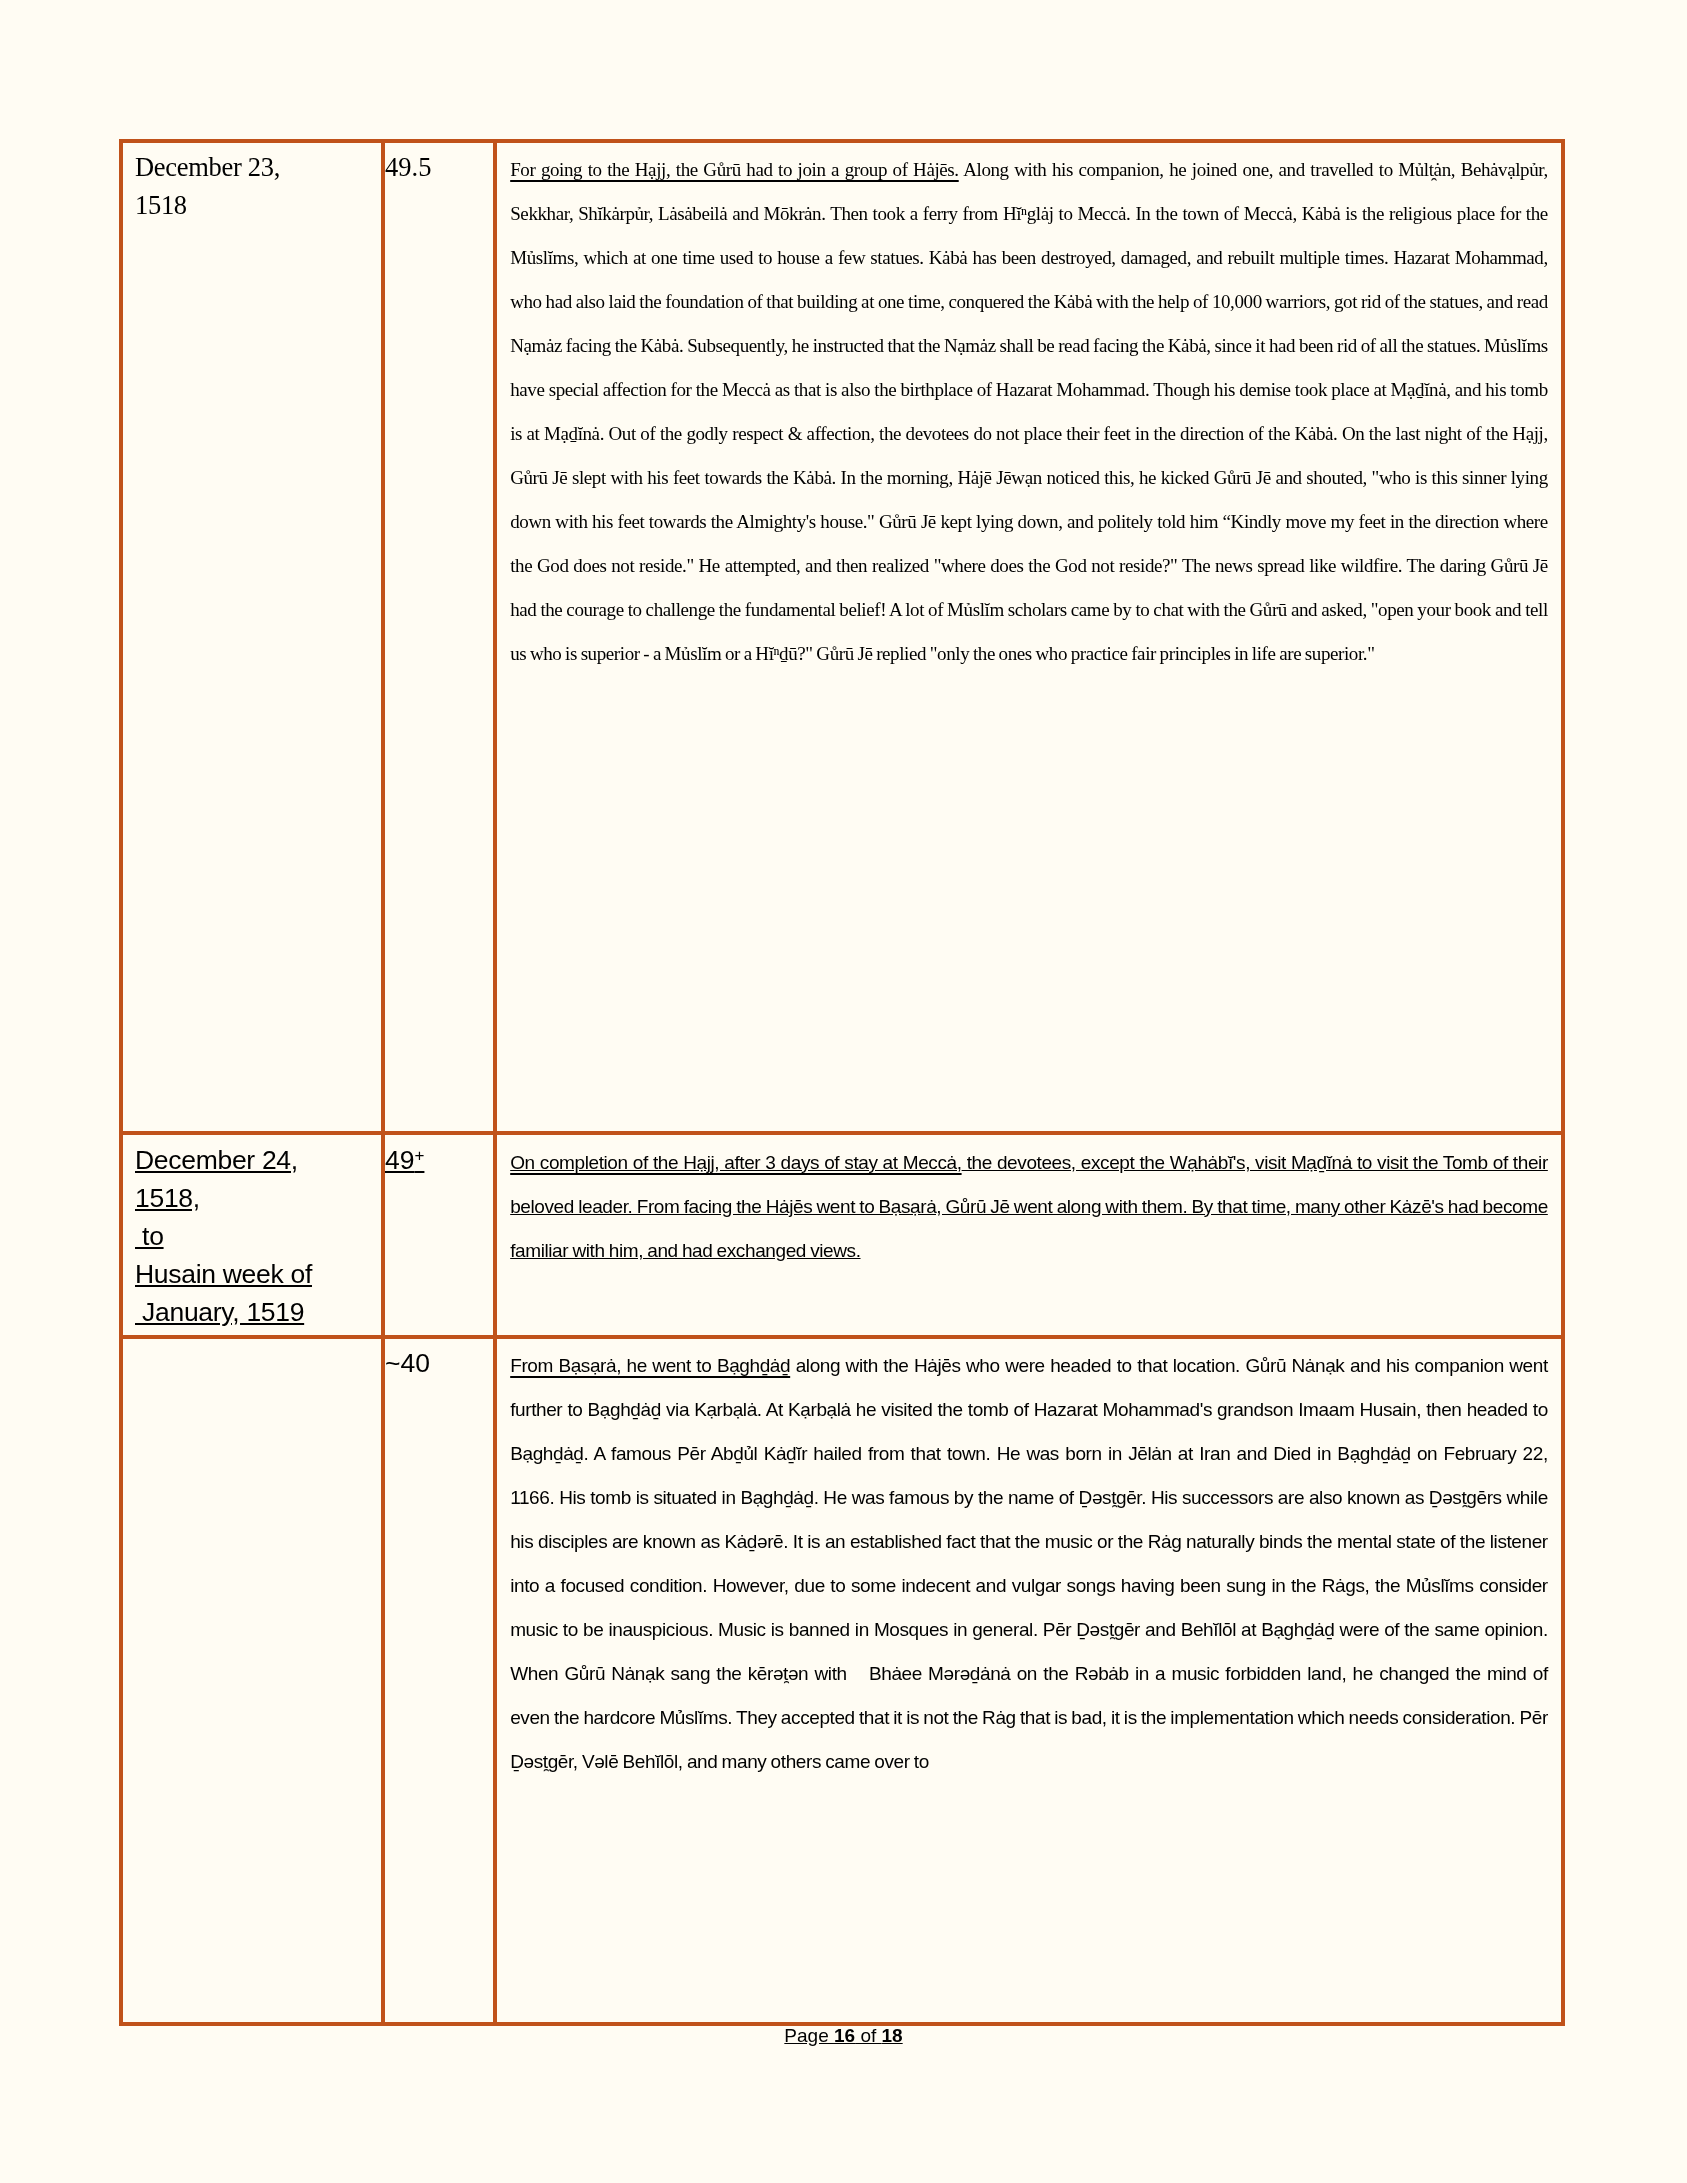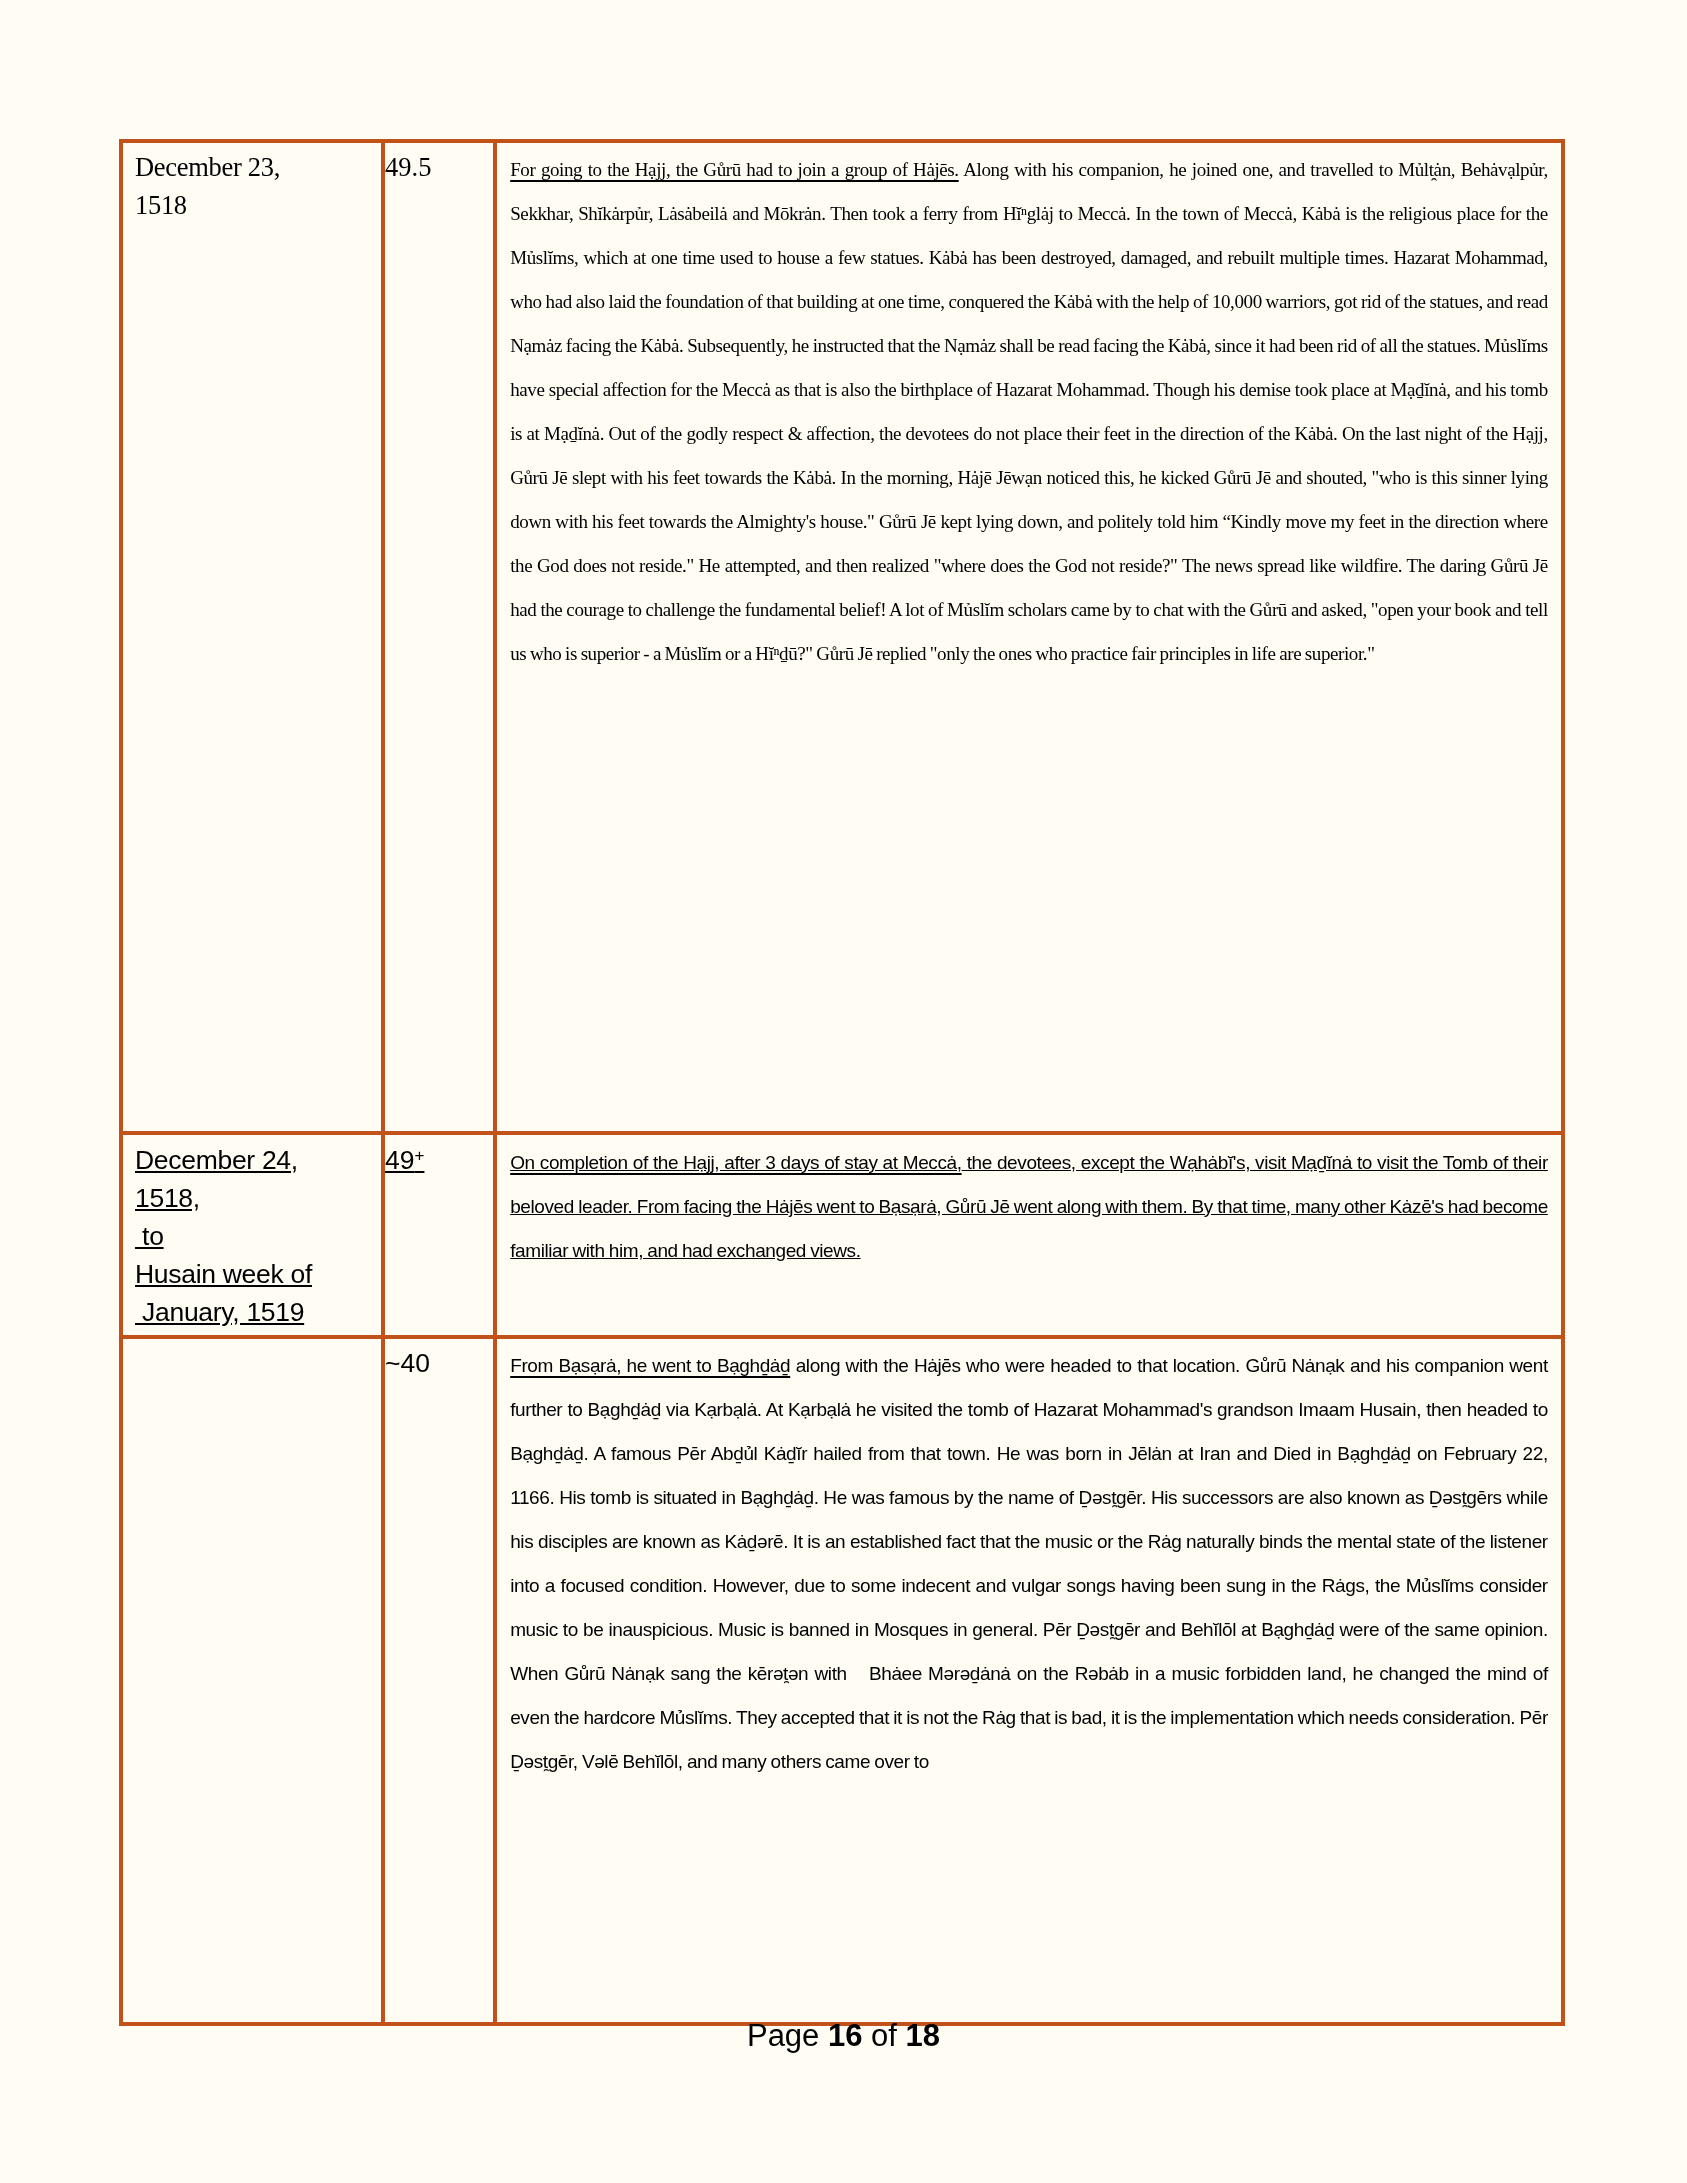--- a/index.html
+++ b/index.html
@@ -79,22 +79,23 @@
   .row1 td { height: 979px; font-family: Liberation Serif, serif; }
   .row2 td { height: 189px; text-decoration: underline; }
   .row3 td { height: 674px; }
 
   .footer {
     position: absolute;
     left: 0;
     width: 1687px;
     top: 2019px;
     text-align: center;
-    font-size: 31px;
+    font-size: 19px;
     line-height: 33px;
+    text-decoration: underline;
   }
   .footer b { font-weight: bold; }
 </style>
 </head>
 <body>
 
 <div class="page">
   <table class="timeline">
     <colgroup>
       <col class="c-date">

